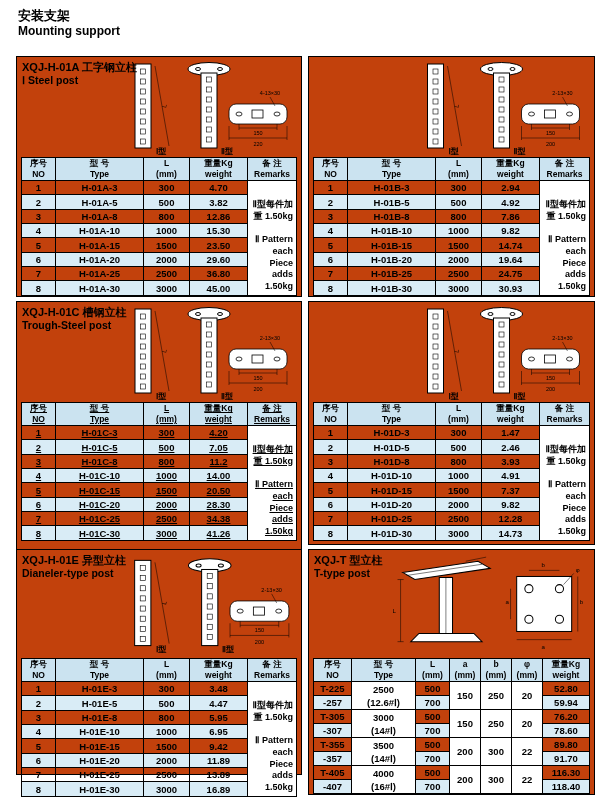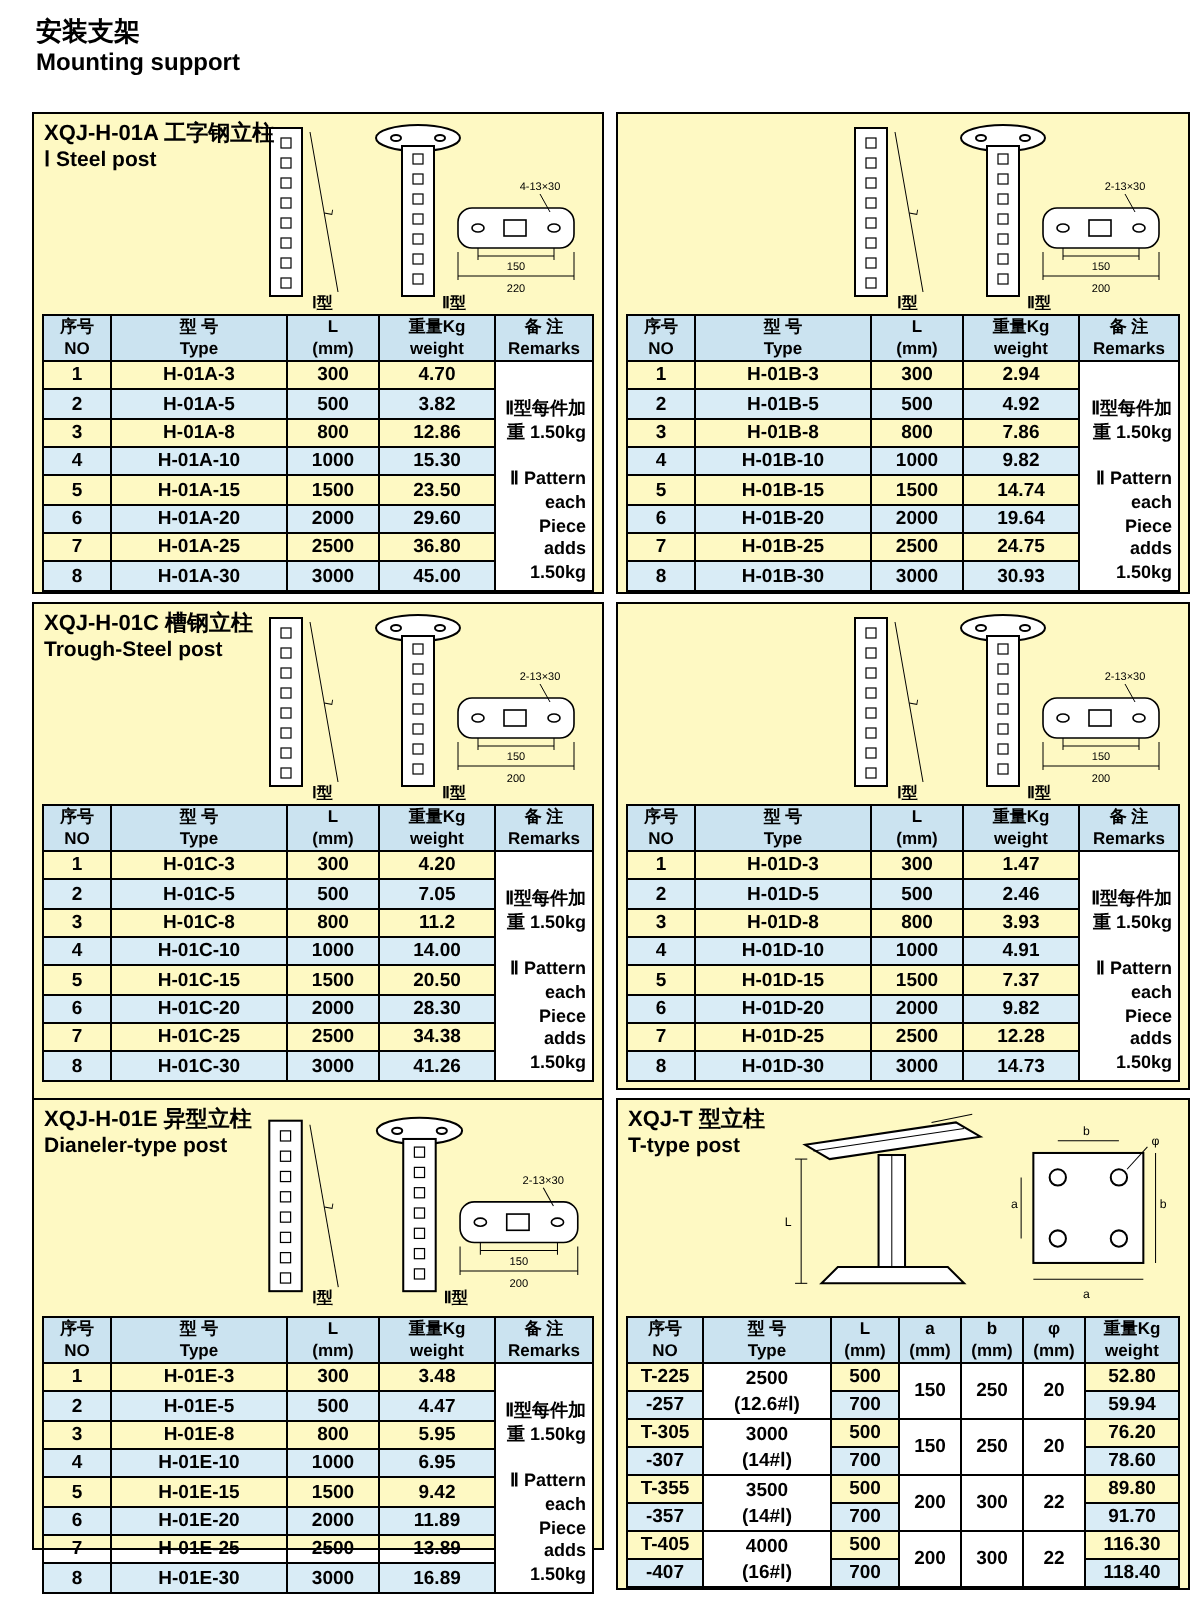--- a/index.html
+++ b/index.html
@@ -5,26 +5,26 @@
   html,body{margin:0;padding:0;}
   body{
     width:600px;height:800px;background:#fff;color:#000;
     font-family:"Liberation Sans",sans-serif;position:relative;overflow:hidden;
   }
   .page-header{position:absolute;left:18px;top:8px;line-height:1.25;}
   .page-title-zh{font-size:13px;font-weight:bold;}
   .page-title-en{font-size:12px;font-weight:bold;text-align:center;}
 
   .panel{
-    position:absolute;border:1.5px solid #000;background:#fef9c3;
+    position:absolute;border:1.5px solid #000;background:#c2410c;
     box-sizing:border-box;padding:3px 4px;
   }
   .pA{left:16px;  top:56px;  width:286px; height:241px;}
   .pB{left:308px; top:56px;  width:287px; height:241px;}
-  .pC{left:16px;  top:301px; width:286px; height:275px;}
+  .pC{left:16px;  top:301px; width:286px; height:275px;text-decoration:underline;}
   .pD{left:308px; top:301px; width:287px; height:244px;}
   .pE{left:16px;  top:549px; width:286px; height:226px;}
   .pT{left:308px; top:549px; width:287px; height:246px;}
 
   .panel-title{position:absolute;top:4px;left:5px;z-index:2;line-height:1.2;}
   .panel-title .zh{font-size:11px;font-weight:bold;}
   .panel-title .en{font-size:10.5px;font-weight:bold;}
 
   .diagram{height:96px;}
   .diagram.tall{height:104px;}

